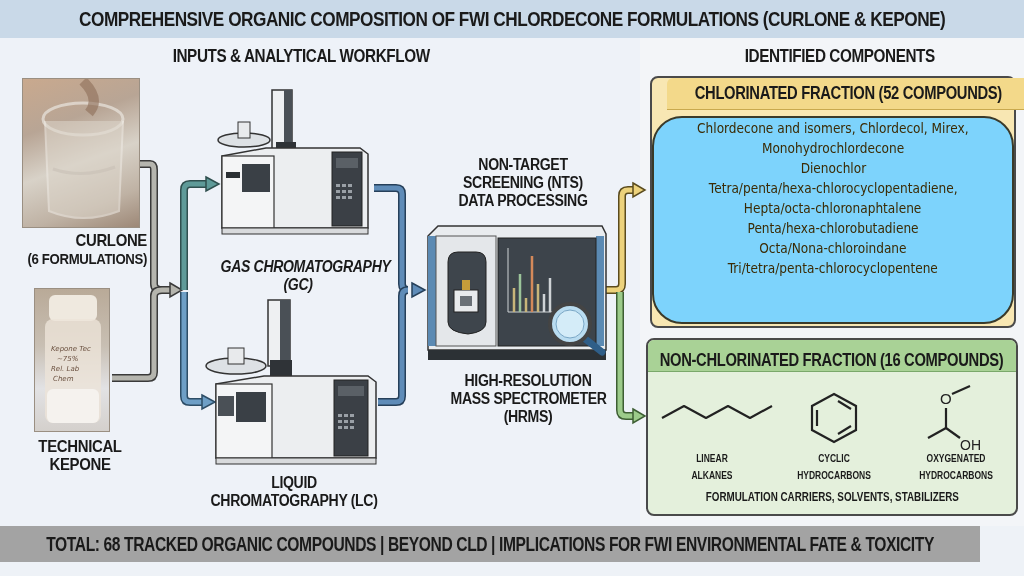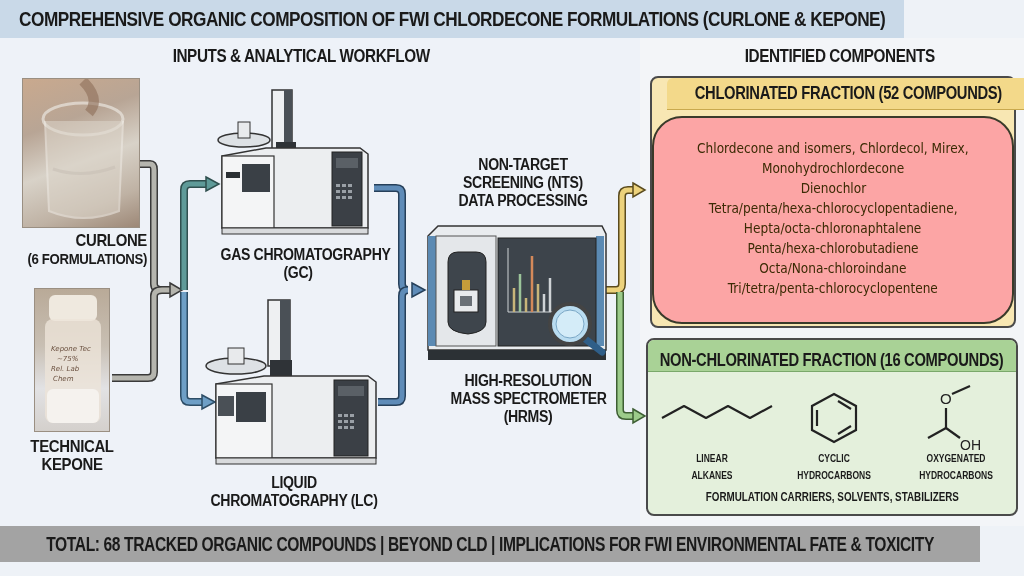--- a/index.html
+++ b/index.html
@@ -1,36 +1,36 @@
 <!DOCTYPE html>
 <html><head>
 <meta charset="utf-8">
 <style>
   * { box-sizing: border-box; margin: 0; padding: 0; }
   html, body { width: 1024px; height: 576px; overflow: hidden; background: #eef2f7; }
   body { position: relative; font-family: "Liberation Sans", sans-serif; color: #1a1a1a; }
   .abs { position: absolute; }
 
-  #title-bar { left: 0; top: 0; width: 904px; height: 38px; background: #c9d9e8; display: flex; align-items: center; justify-content: center; }
+  #title-bar { left: 0; top: 0; width: 1024px; height: 38px; background: #c9d9e8; display: flex; align-items: center; justify-content: center; }
   #title-bar span { font-size: 21px; font-weight: bold; letter-spacing: -0.6px; transform: scaleX(0.82); white-space: nowrap; display: inline-block; }
 
   #left-panel { left: 0; top: 38px; width: 640px; height: 488px; background: #eef2f8; }
   #right-panel { left: 640px; top: 38px; width: 384px; height: 488px; background: #f3f5f8; }
 
   .section-head { font-size: 18px; font-weight: bold; letter-spacing: -0.5px; white-space: nowrap; transform: scaleX(0.85); display: inline-block; }
 
   .label-c { text-align: center; font-weight: bold; font-size: 16px; line-height: 18px; letter-spacing: -0.4px; white-space: nowrap; }
   .label-c span { display: block; transform: scaleX(0.88); }
 
   .photo { border: 1px solid #9a8f82; overflow: hidden; }
 
   #chl-box { left: 650px; top: 76px; width: 366px; height: 252px; background: #f8e7b3; border: 2px solid #4a4a4a; border-radius: 8px; }
   #chl-head { left: 0; top: 0; width: 100%; height: 32px; background: #f3d98a; border-radius: 6px 6px 0 0; display: flex; align-items: center; justify-content: center; border-bottom: 1px solid #c9a94e; margin-left: 15px; }
   #chl-head span { font-size: 18px; font-weight: bold; transform: scaleX(0.82); white-space: nowrap; letter-spacing: -0.4px; display: inline-block; }
-  #chl-inner { left: 0px; top: 38px; width: 362px; height: 208px; background: #fca5a5; border: 2px solid #3a3a2a; border-radius: 30px; padding-top: 20px; }
+  #chl-inner { left: 0px; top: 38px; width: 362px; height: 208px; background: #7dd3fc; border: 2px solid #3a3a2a; border-radius: 30px; }
   .chl-line { text-align: center; font-size: 13.5px; line-height: 20px; color: #3b2b05; white-space: nowrap; font-family: "DejaVu Sans", sans-serif; }
   .chl-line span { display: inline-block; transform: scaleX(0.9); }
 
   #non-box { left: 646px; top: 338px; width: 372px; height: 178px; background: #e4f0dc; border: 2px solid #4a4a4a; border-radius: 8px; overflow: hidden; }
   #non-head { left: 0; top: 0; width: 100%; height: 32px; background: #a9d296; display: flex; align-items: flex-end; justify-content: center; border-bottom: 1px solid #7aa86a; }
   #non-head span { font-size: 18px; font-weight: bold; transform: scaleX(0.82); white-space: nowrap; letter-spacing: -0.4px; display: inline-block; }
   .mol-label { font-size: 10px; font-weight: bold; line-height: 17px; text-align: center; white-space: nowrap; }
   .mol-label span { display: block; transform: scaleX(0.85); }
   #carrier { left: 0; top: 150px; width: 100%; text-align: center; font-size: 12px; font-weight: bold; white-space: nowrap; }
   #carrier span { display: inline-block; transform: scaleX(0.82); }
@@ -124,21 +124,21 @@
   <svg width="76" height="144">
     <rect x="14" y="6" width="48" height="26" rx="6" fill="#efe9df"></rect>
     <rect x="10" y="30" width="56" height="104" rx="8" fill="#ece4d8" opacity="0.8"></rect>
     <rect x="12" y="100" width="52" height="34" rx="6" fill="#f5f2ee"></rect>
     <text x="16" y="62" font-size="7" fill="#6b5140" font-family="DejaVu Sans, sans-serif">Kepone Tec</text>
     <text x="22" y="72" font-size="7" fill="#6b5140" font-family="DejaVu Sans, sans-serif">~75%</text>
     <text x="16" y="82" font-size="7" fill="#6b5140" font-family="DejaVu Sans, sans-serif">Rel. Lab</text>
     <text x="18" y="92" font-size="7" fill="#6b5140" font-family="DejaVu Sans, sans-serif">Chem</text>
   </svg>
 </div>
-<div class="abs label-c" style="left:0px; top:438px; width:144px;">
+<div class="abs label-c" style="left:8px; top:438px; width:144px;">
   <span style="font-size:17px;">TECHNICAL</span>
   <span style="font-size:17px;">KEPONE</span>
 </div>
 
 <svg class="abs" style="left:210px; top:88px;" width="165" height="156">
   <rect x="62" y="2" width="20" height="60" fill="#eef0f2" stroke="#333" stroke-width="1.5"></rect>
   <rect x="74" y="2" width="8" height="60" fill="#4a5056"></rect>
   <rect x="66" y="54" width="20" height="14" fill="#2f3337"></rect>
   <ellipse cx="34" cy="52" rx="26" ry="7" fill="#dde1e5" stroke="#333" stroke-width="1.5"></ellipse>
   <rect x="28" y="34" width="12" height="16" fill="#e8eaec" stroke="#333" stroke-width="1"></rect>
@@ -154,21 +154,21 @@
       <rect x="138" y="96" width="4" height="3"></rect>
     <rect x="126" y="102" width="4" height="3"></rect>
       <rect x="132" y="102" width="4" height="3"></rect>
       <rect x="138" y="102" width="4" height="3"></rect>
     <rect x="126" y="108" width="4" height="3"></rect>
       <rect x="132" y="108" width="4" height="3"></rect>
       <rect x="138" y="108" width="4" height="3"></rect>
   </g>
   <rect x="12" y="140" width="146" height="6" fill="#d8dadc" stroke="#333" stroke-width="1"></rect>
 </svg>
-<div class="abs label-c" style="left:210px; top:246px; width:176px;">
+<div class="abs label-c" style="left:210px; top:258px; width:176px;font-style:italic;">
   <span>GAS CHROMATOGRAPHY</span>
   <span>(GC)</span>
 </div>
 
 <svg class="abs" style="left:200px; top:298px;" width="180" height="172">
   <rect x="68" y="2" width="22" height="66" fill="#eef0f2" stroke="#333" stroke-width="1.5"></rect>
   <rect x="80" y="2" width="10" height="66" fill="#4a5056"></rect>
   <rect x="70" y="62" width="22" height="16" fill="#2f3337"></rect>
   <ellipse cx="36" cy="68" rx="30" ry="8" fill="#dde1e5" stroke="#333" stroke-width="1.5"></ellipse>
   <rect x="28" y="50" width="16" height="16" fill="#e8eaec" stroke="#333" stroke-width="1"></rect>

